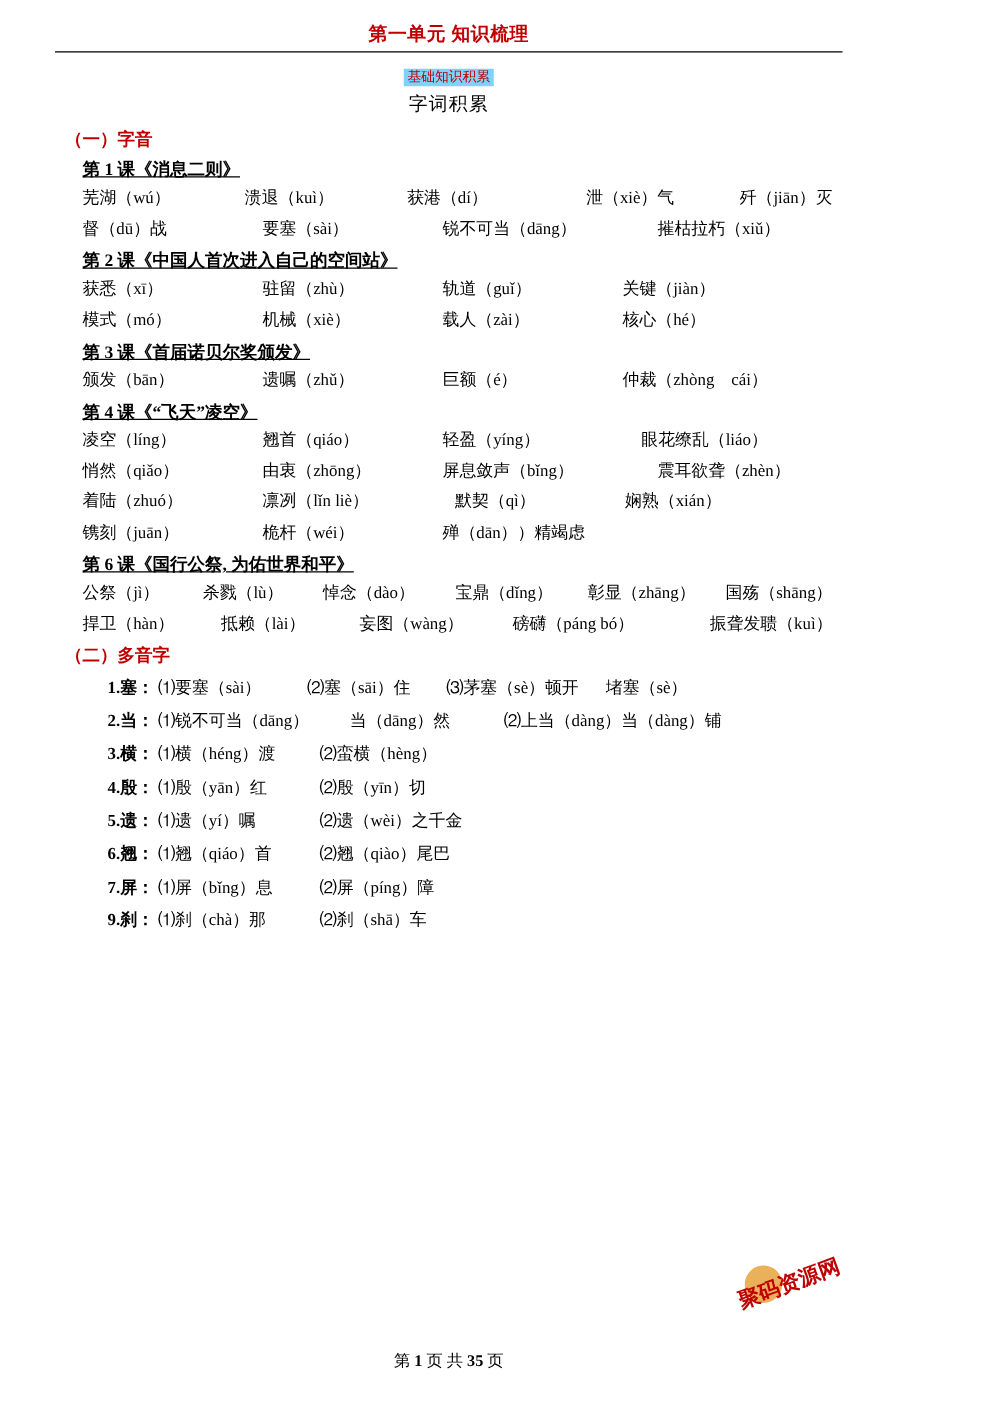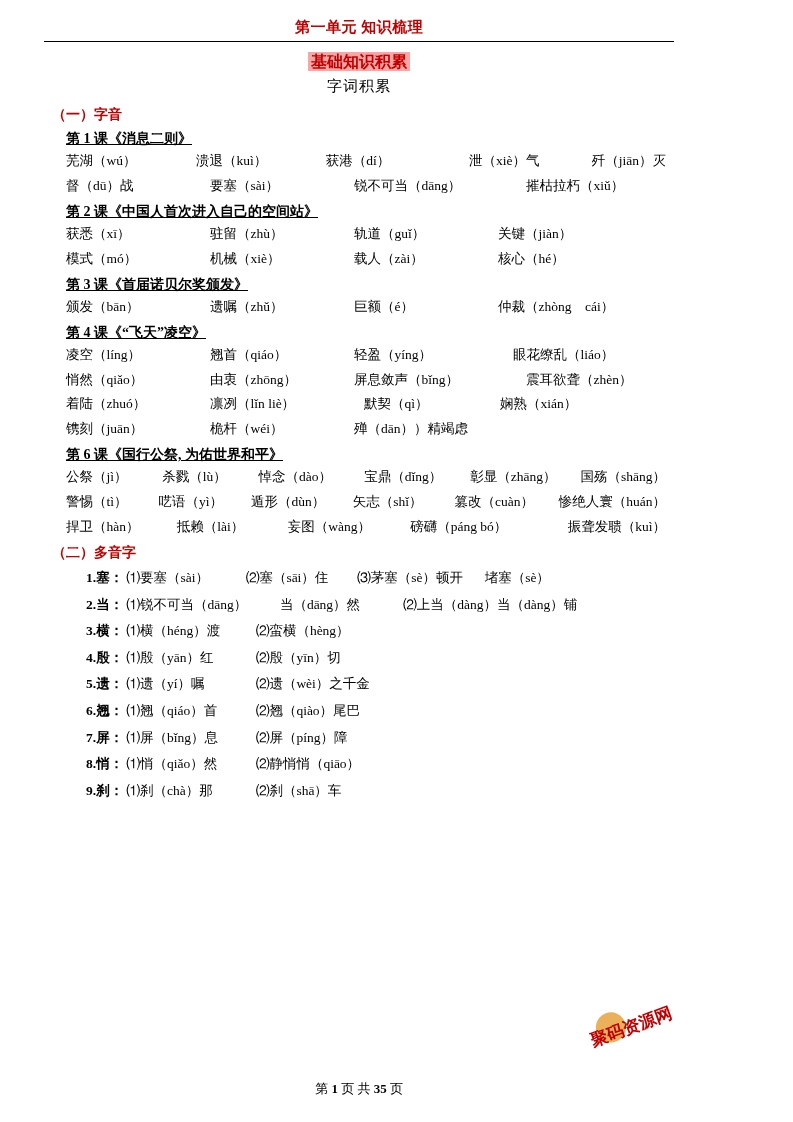--- a/index.html
+++ b/index.html
@@ -33,24 +33,24 @@
   .header-rule {
     border-bottom: 1px solid #000;
     margin: 0 -8px 10px -8px;
     height: 0;
   }
   .title-hl {
     text-align: center;
     margin-bottom: 4px;
   }
   .title-hl span {
-    background: #fca5a5;
-    color: #c00000;
-    font-weight: bold;
-    font-size: 16px;
+    background: #7dd3fc;
+    color: #c00000;
+    font-weight: normal;
+    font-size: 11px;
     padding: 1px 3px;
   }
   .subtitle {
     text-align: center;
     font-size: 15px;
     margin-bottom: 10px;
     letter-spacing: 1px;
   }
   .section-head {
     color: #c00000;
@@ -207,28 +207,20 @@
   <div class="lesson-head">第 6 课《国行公祭, 为佑世界和平》</div>
   <div class="row">
     <span class="cell" style="width:104px">公祭（jì）</span>
     <span class="cell" style="width:104px">杀戮（lù）</span>
     <span class="cell" style="width:118px">悼念（dào）</span>
     <span class="cell" style="width:118px">宝鼎（dǐng）</span>
     <span class="cell" style="width:122px">彰显（zhāng）</span>
     <span class="cell">国殇（shāng）</span>
   </div>
   <div class="row">
-    <span class="cell" style="width:104px">警惕（tì）</span>
-    <span class="cell" style="width:104px">呓语（yì）</span>
-    <span class="cell" style="width:118px">遁形（dùn）</span>
-    <span class="cell" style="width:118px">矢志（shǐ）</span>
-    <span class="cell" style="width:122px">篡改（cuàn）</span>
-    <span class="cell">惨绝人寰（huán）</span>
-  </div>
-  <div class="row">
     <span class="cell" style="width:104px">捍卫（hàn）</span>
     <span class="cell" style="width:104px">抵赖（lài）</span>
     <span class="cell" style="width:118px">妄图（wàng）</span>
     <span class="cell" style="width:160px">磅礴（páng bó）</span>
     <span class="cell">振聋发聩（kuì）</span>
   </div>
 
   <div class="section-head">（二）多音字</div>
 
   <div class="list-row">
@@ -261,25 +253,20 @@
   </div>
   <div class="list-row">
     <span class="num">6.翘：</span>
     <span style="display:inline-block;width:126px">⑴翘（qiáo）首</span>
     <span>⑵翘（qiào）尾巴</span>
   </div>
   <div class="list-row">
     <span class="num">7.屏：</span>
     <span style="display:inline-block;width:126px">⑴屏（bǐng）息</span>
     <span>⑵屏（píng）障</span>
-  </div>
-  <div class="list-row">
-    <span class="num">8.悄：</span>
-    <span style="display:inline-block;width:126px">⑴悄（qiǎo）然</span>
-    <span>⑵静悄悄（qiāo）</span>
   </div>
   <div class="list-row">
     <span class="num">9.刹：</span>
     <span style="display:inline-block;width:126px">⑴刹（chà）那</span>
     <span>⑵刹（shā）车</span>
   </div>
 
   <div class="watermark">
     <div class="wm-circle"></div>
     <div class="wm-text">聚码资源网</div>

